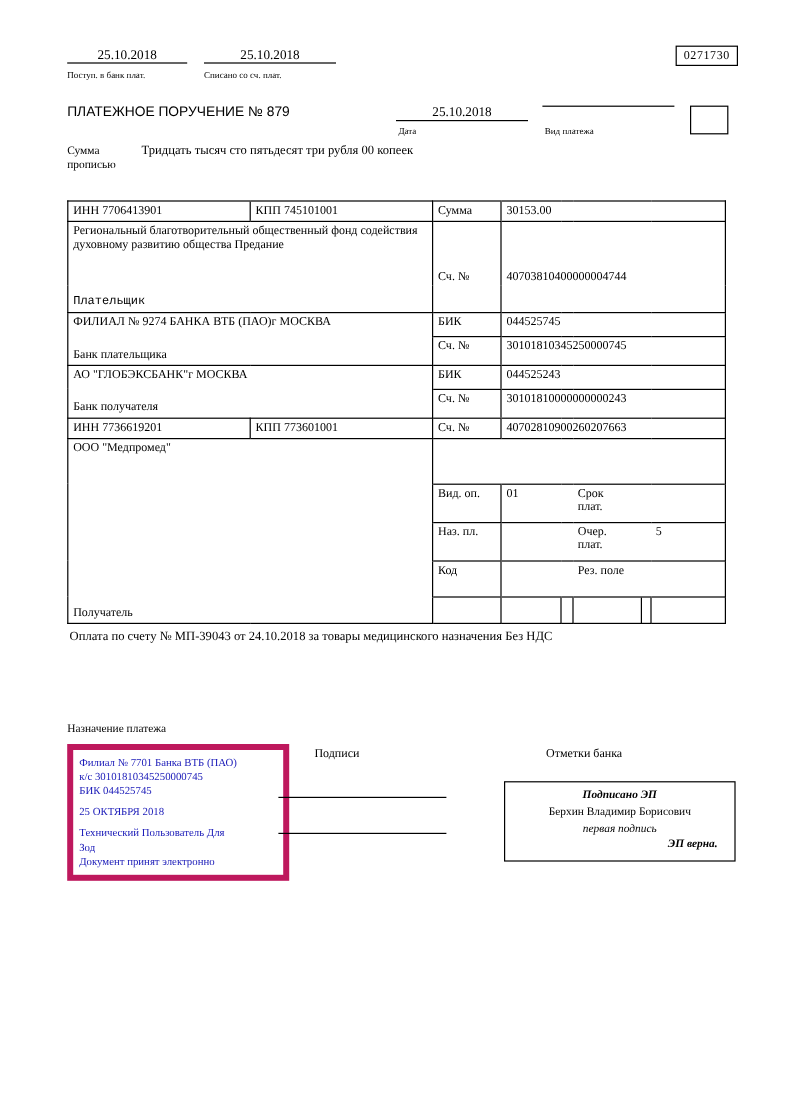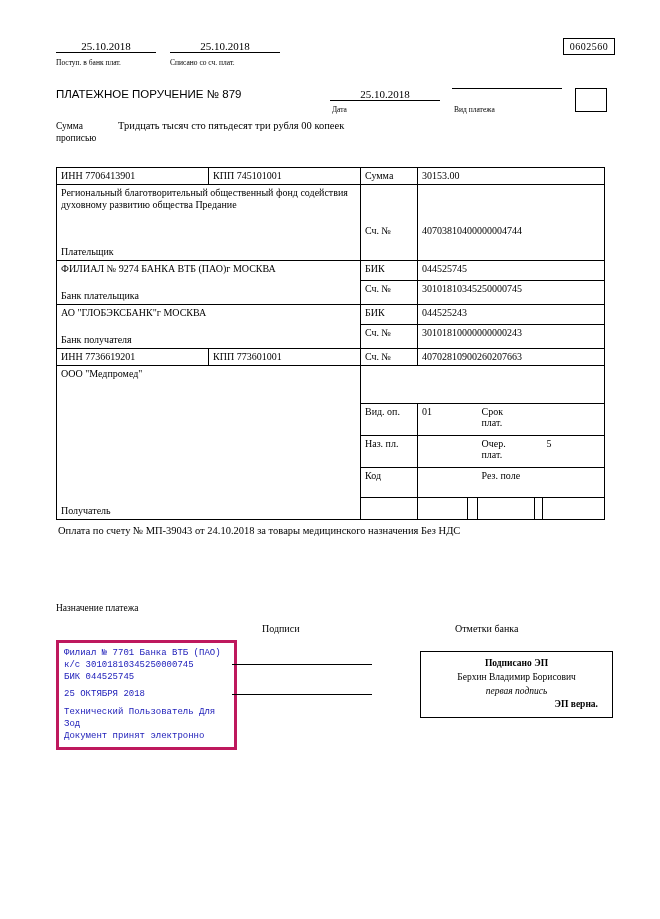--- a/index.html
+++ b/index.html
@@ -97,59 +97,58 @@
   
   .purpose-text {
     font-size: 10.5px;
   }
   .purpose-cap {
     font-size: 9.5px;
   }
 
   
   .stamp {
-    border: 3px solid #be185d;
+    border: 5px solid #be185d;
     color: #1a1ab8;
     font-size: 9px;
     line-height: 1.35;
     padding: 4px 5px 5px 5px;
-    font-family: Liberation Mono, monospace;
-    margin-top: 20px;
+    font-family: Liberation Serif, serif;
   }
   .stamp .gap { height: 5px; }
 
   .sig-label {
     font-size: 10px;
   }
   .sig-line {
     border-bottom: 1px solid #000;
   }
 
   .bank-mark {
     border: 1px solid #000;
     text-align: center;
     font-size: 9.5px;
     line-height: 1.45;
     padding: 5px 4px;
   }
-  .bank-mark .b { font-weight: bold; }
+  .bank-mark .b { font-weight: bold; font-style: italic; }
   .bank-mark .i { font-style: italic; }
 </style>
 </head>
 <body>
 
 <div class="page">
 
   <div class="abs top-date top-line" style="left:56px; top:40px; width:100px;">25.10.2018</div>
   <div class="abs top-caption" style="left:56px; top:58px; width:110px;">Поступ. в банк плат.</div>
 
   <div class="abs top-date top-line" style="left:170px; top:40px; width:110px;">25.10.2018</div>
   <div class="abs top-caption" style="left:170px; top:58px; width:120px;">Списано со сч. плат.</div>
 
-  <div class="abs form-code" style="left:563px; top:38px; width:42px;">0602560</div>
+  <div class="abs form-code" style="left:563px; top:38px; width:42px;">0271730</div>
 
   <div class="abs doc-title" style="left:56px; top:88px;">ПЛАТЕЖНОЕ ПОРУЧЕНИЕ № 879</div>
 
   <div class="abs val-line" style="left:330px; top:88px; width:110px;">25.10.2018</div>
   <div class="abs small-cap" style="left:332px; top:105px;">Дата</div>
 
   <div class="abs val-line" style="left:452px; top:88px; width:110px;"></div>
   <div class="abs small-cap" style="left:454px; top:105px;">Вид платежа</div>
 
   <div class="abs kind-box" style="left:575px; top:88px;"></div>
@@ -184,21 +183,21 @@
       <td colspan="5">30153.00</td>
     </tr>
 
     <tr style="height:54px;">
       <td colspan="2" class="nb-b">Региональный благотворительный общественный фонд содействия духовному развитию общества Предание</td>
       <td class="nb-r nb-b" style="vertical-align:bottom;">Сч. №</td>
       <td colspan="5" class="nb-b" style="vertical-align:bottom;">40703810400000004744</td>
     </tr>
 
     <tr style="height:22px;">
-      <td colspan="2" class="nb-t cap" style="vertical-align:bottom;">Плательщик</td>
+      <td colspan="2" class="nb-t cap" style="vertical-align:bottom;font-family:Liberation Mono, monospace;">Плательщик</td>
       <td class="nb-r nb-t"></td>
       <td colspan="5" class="nb-t"></td>
     </tr>
 
     <tr style="height:20px;">
       <td colspan="2" class="nb-b">ФИЛИАЛ № 9274 БАНКА ВТБ (ПАО)г МОСКВА</td>
       <td class="nb-r">БИК</td>
       <td colspan="5">044525745</td>
     </tr>
 

